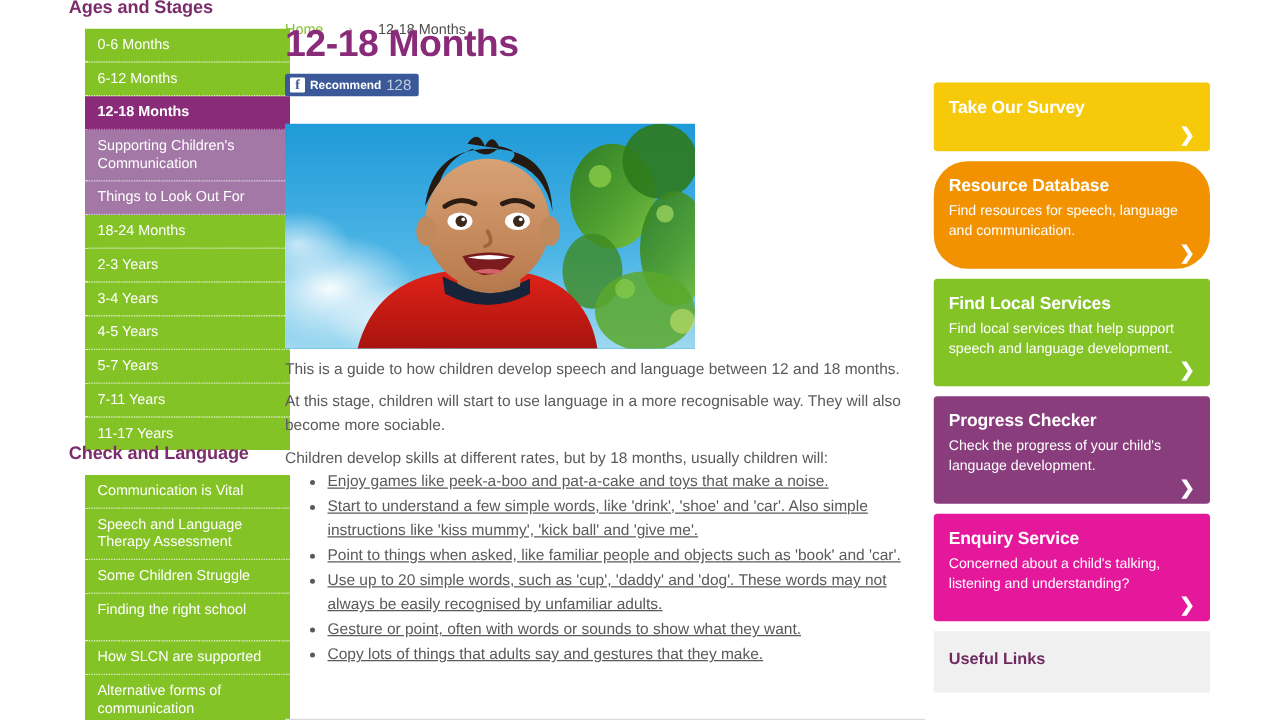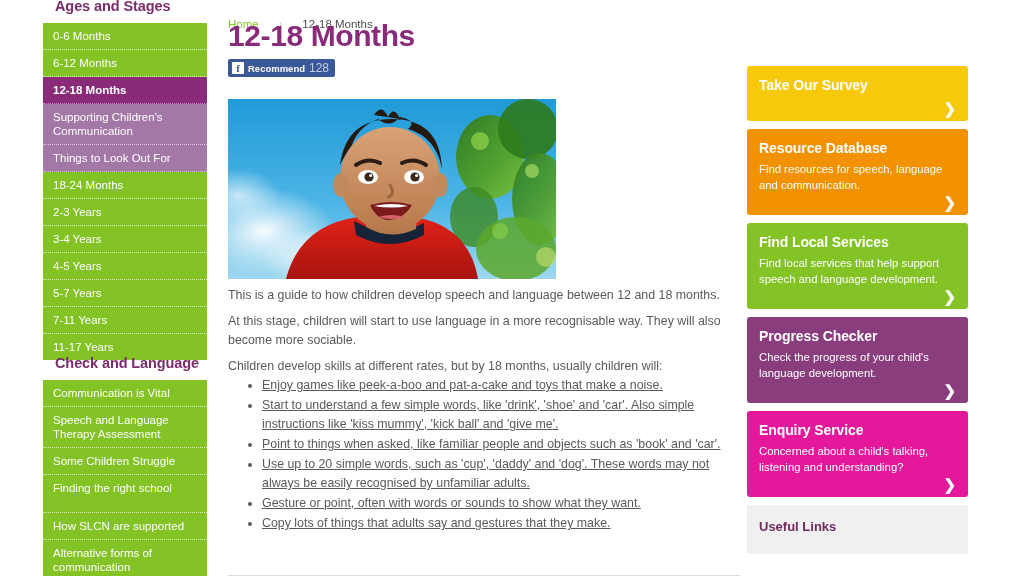--- a/index.html
+++ b/index.html
@@ -28,21 +28,21 @@
     font-size: 14.5px;
     font-weight: bold;
     padding-left: 55px;
     letter-spacing: -0.1px;
   }
   #ages-heading { position: absolute; top: -2px; left: 0; }
   #sl-heading   { position: absolute; top: 355px; left: 0; }
 
   .nav-block {
     position: absolute;
-    left: 43px;
+    left: 68px;
     width: 164px;
   }
   #ages-nav { top: 23px; }
   #sl-nav   { top: 380px; }
 
   .nav-item {
     position: relative;
     display: block;
     padding: 6px 8px 6px 10px;
     color: #ffffff;
@@ -342,21 +342,21 @@
         <li>Copy lots of things that adults say and gestures that they make.</li>
       </ul>
   </div>
 
   <div id="right-sidebar">
     <div id="promo-cards">
         <div class="promo-card" style="background: rgb(247, 201, 11);">
           <div class="promo-title">Take Our Survey</div>
           <div class="promo-arrow">❯</div>
         </div>
-        <div class="promo-card" style="background: rgb(242, 146, 0);">
+        <div class="promo-card" style="background: rgb(242, 146, 0); border-radius: 27px;">
           <div class="promo-title">Resource Database</div>
           <div class="promo-desc">Find resources for speech, language and communication.</div>
           <div class="promo-arrow">❯</div>
         </div>
         <div class="promo-card" style="background: rgb(132, 195, 38);">
           <div class="promo-title">Find Local Services</div>
           <div class="promo-desc">Find local services that help support speech and language development.</div>
           <div class="promo-arrow">❯</div>
         </div>
         <div class="promo-card" style="background: rgb(138, 61, 125);">

